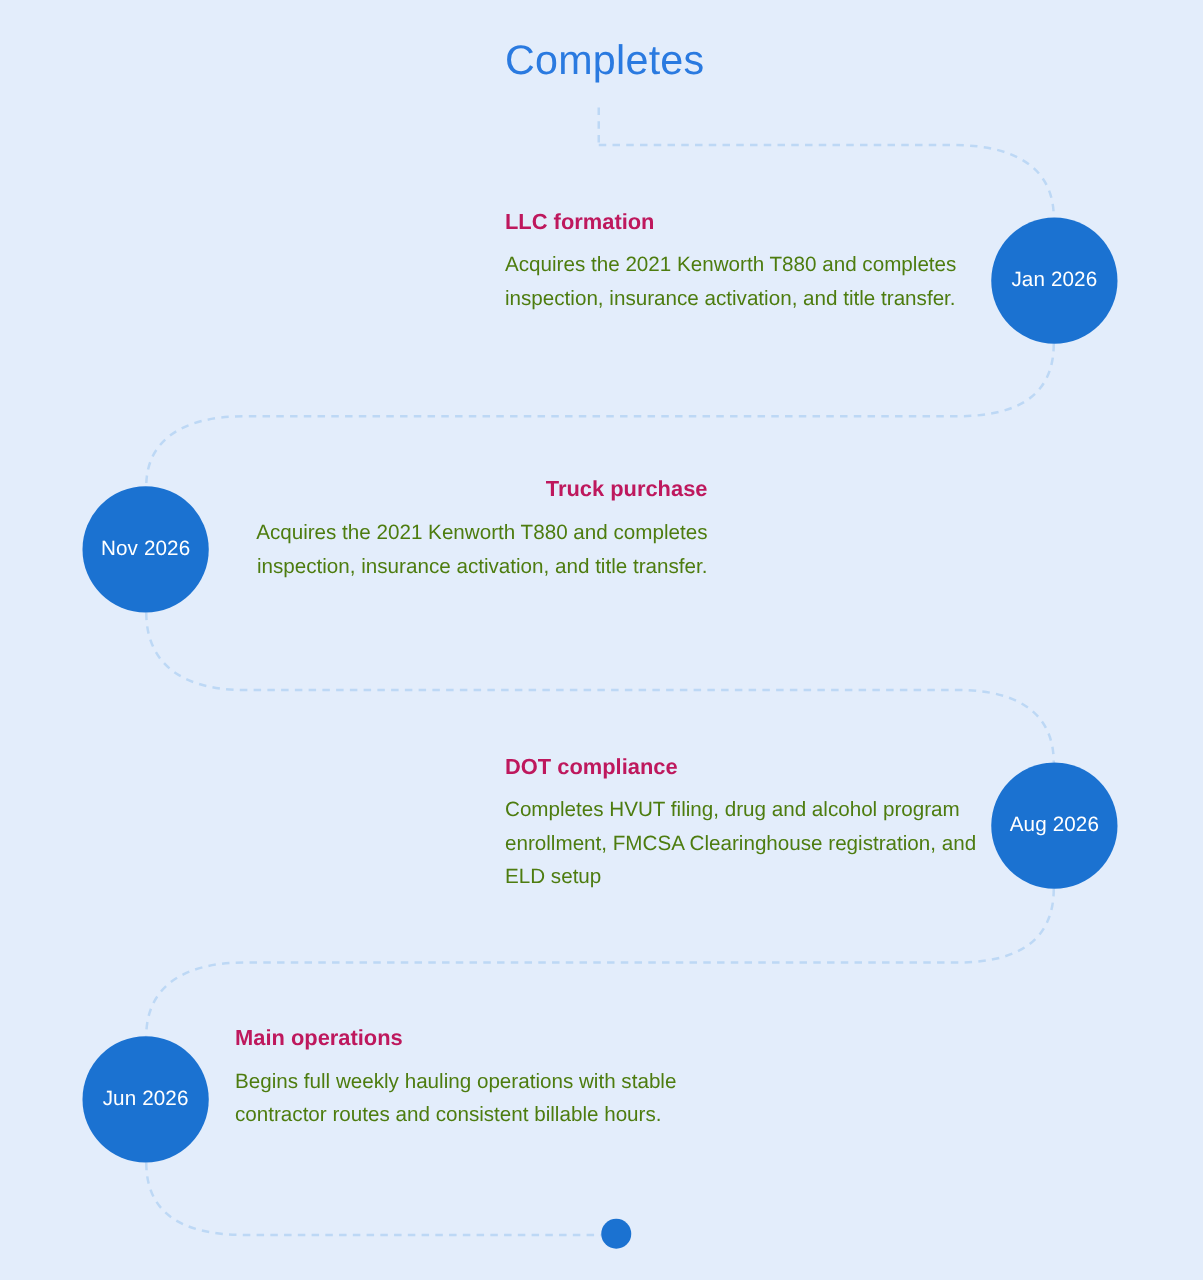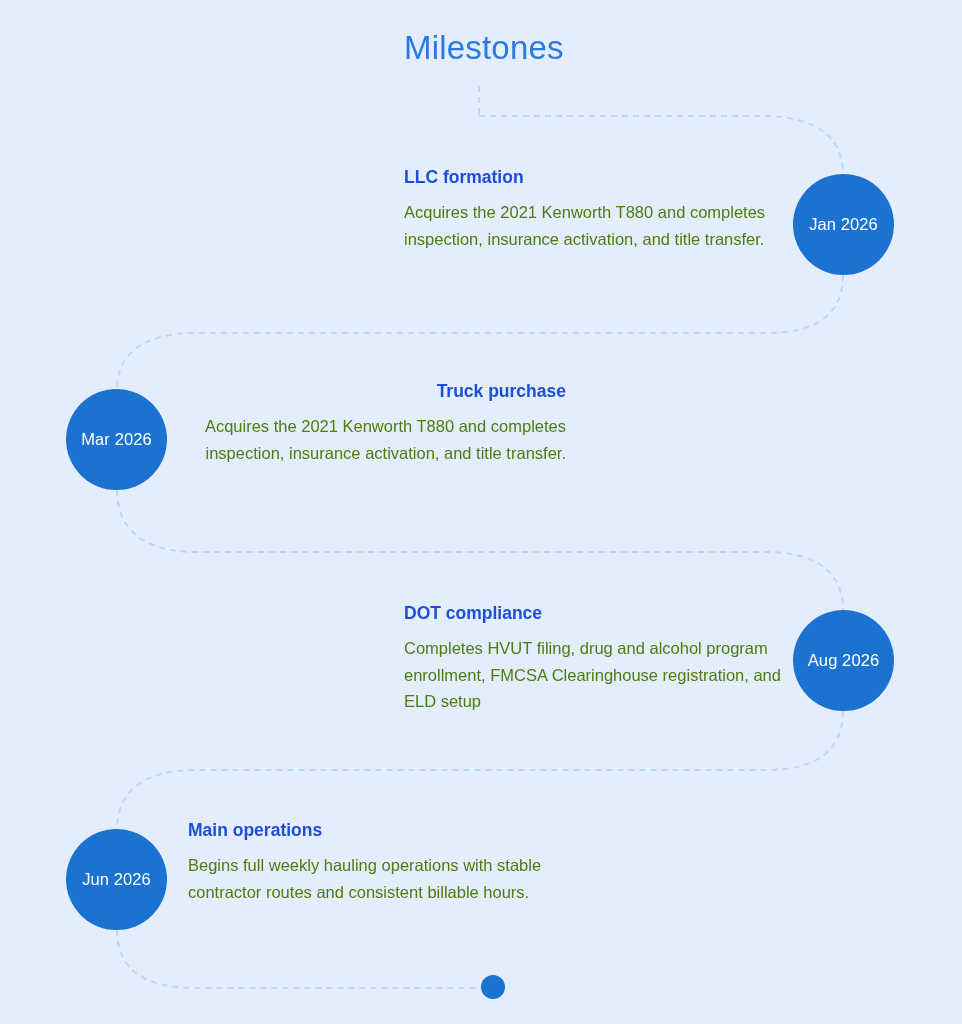--- a/index.html
+++ b/index.html
@@ -47,21 +47,21 @@
   }
 
   
   .milestone {
     position: absolute;
     z-index: 3;
   }
   .milestone-heading {
     font-size: 17.5px;
     font-weight: 700;
-    color: #1d4ed8;
+    color: #be185d;
     margin: 0 0 11px 0;
     line-height: 1.2;
     white-space: nowrap;
   }
   .milestone-desc {
     font-size: 16.5px;
     font-weight: 400;
     color: #4d7c0f;
     line-height: 1.62;
     margin: 0;
@@ -133,21 +133,21 @@
 
     <path d="M 117 490 C 117 528 142 552 196 552
              L 766 552 C 820 552 843 575 843 610" fill="none" stroke="#bdd8f5" stroke-width="2" stroke-dasharray="6 5" stroke-linecap="butt"></path>
 
     <path d="M 843 711 C 843 748 820 770 766 770
              L 196 770 C 142 770 117 793 117 829" fill="none" stroke="#bdd8f5" stroke-width="2" stroke-dasharray="6 5" stroke-linecap="butt"></path>
 
     <path d="M 117 930 C 117 968 142 988 196 988 L 487 988" fill="none" stroke="#bdd8f5" stroke-width="2" stroke-dasharray="6 5" stroke-linecap="butt"></path>
   </svg>
 
-  <div id="page-title">Milestones</div>
+  <div id="page-title">Completes</div>
 
   <div class="milestone block-right align-right" id="milestone-0">
     <div class="milestone-heading">LLC formation</div>
     <div class="milestone-desc">Acquires the 2021 Kenworth T880 and completes inspection, insurance activation, and title transfer.</div>
   </div>
 
   <div class="milestone block-left" id="milestone-1">
     <div class="milestone-heading">Truck purchase</div>
     <div class="milestone-desc">Acquires the 2021 Kenworth T880 and completes inspection, insurance activation, and title transfer.</div>
   </div>
@@ -156,19 +156,19 @@
     <div class="milestone-heading">DOT compliance</div>
     <div class="milestone-desc">Completes HVUT filing, drug and alcohol program enrollment, FMCSA Clearinghouse registration, and ELD setup</div>
   </div>
 
   <div class="milestone block-left" id="milestone-3">
     <div class="milestone-heading">Main operations</div>
     <div class="milestone-desc">Begins full weekly hauling operations with stable contractor routes and consistent billable hours.</div>
   </div>
 
   <div class="date-bubble" id="bubble-0">Jan 2026</div>
-  <div class="date-bubble" id="bubble-1">Mar 2026</div>
+  <div class="date-bubble" id="bubble-1">Nov 2026</div>
   <div class="date-bubble" id="bubble-2">Aug 2026</div>
   <div class="date-bubble" id="bubble-3">Jun 2026</div>
 
   <div id="end-dot"></div>
 
 </div>
 
 </body></html>

